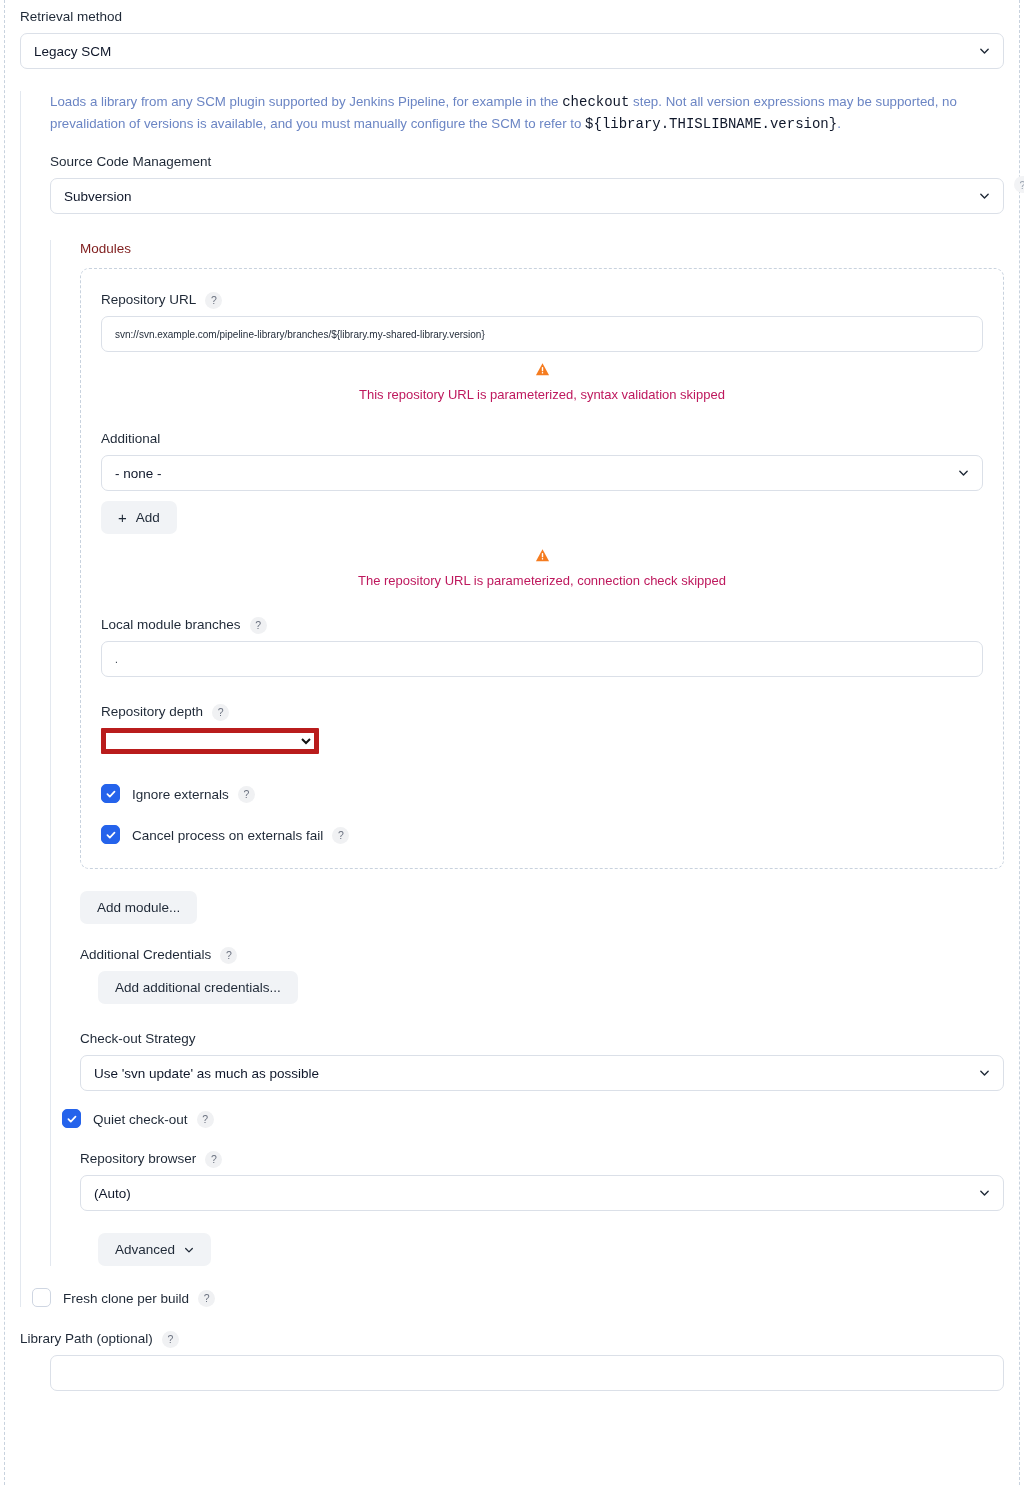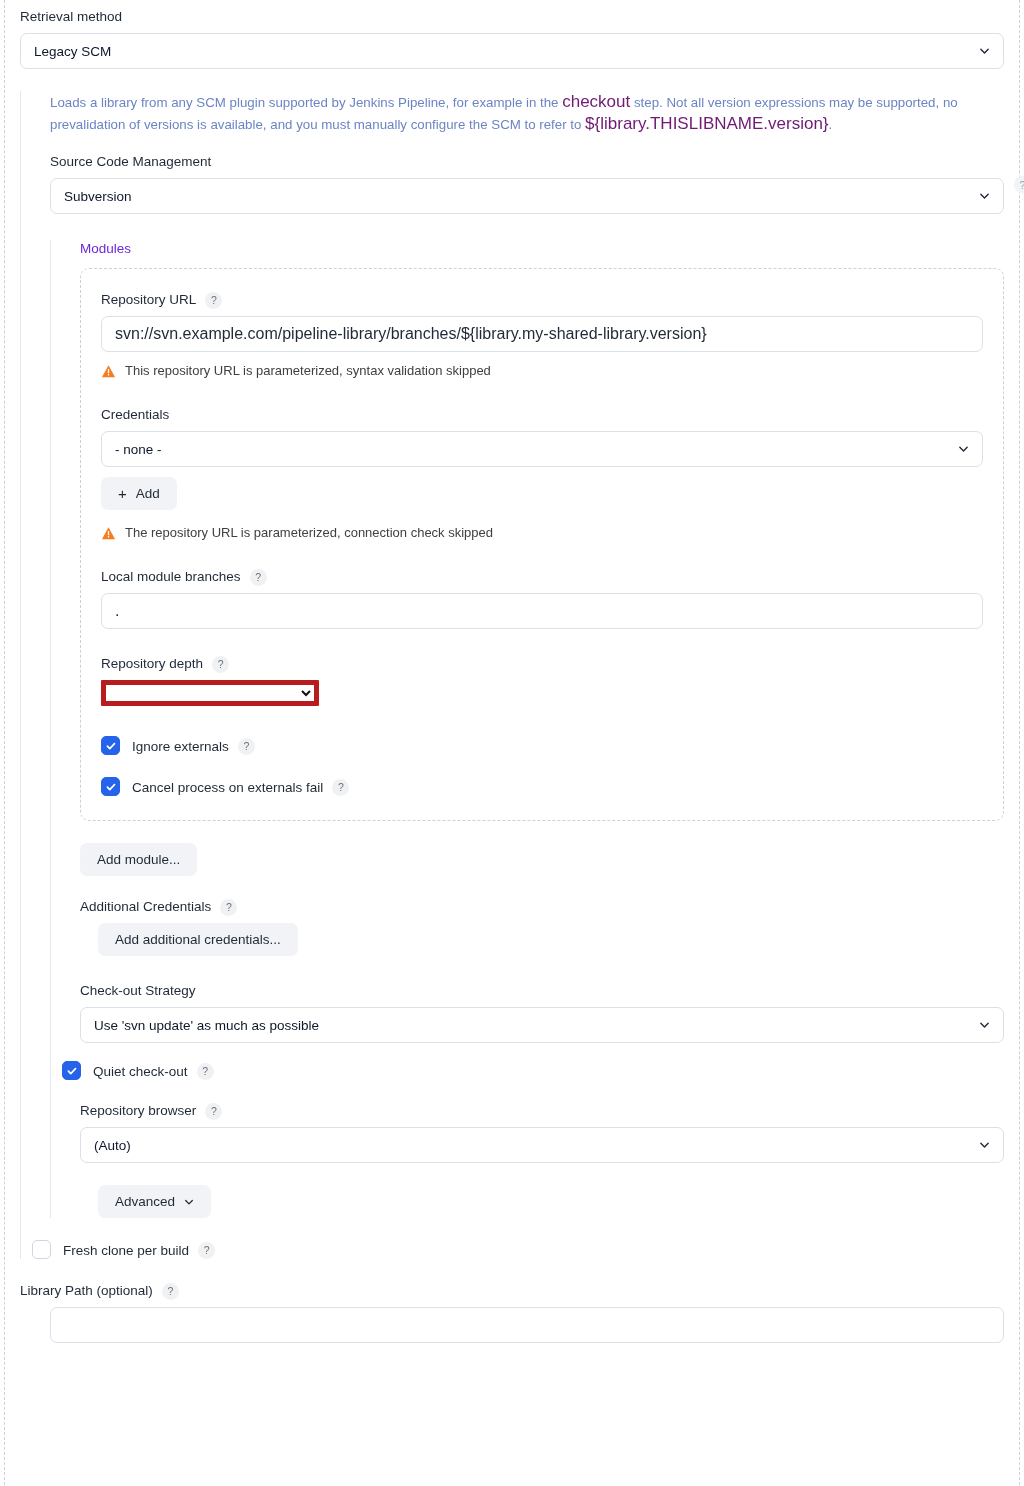--- a/index.html
+++ b/index.html
@@ -42,21 +42,21 @@
     font-size: 13.5px;
     color: #1f2937;
     line-height: 18px;
     margin-bottom: 7px;
     display: flex;
     align-items: center;
     gap: 9px;
   }
   .section-label {
     font-size: 13.5px;
-    color: #6d28d9;
+    color: #7f1d1d;
     line-height: 18px;
     margin-bottom: 10px;
     display: flex;
     align-items: center;
     gap: 9px;
   }
 
   
   .help-badge {
     display: inline-flex;
@@ -102,21 +102,21 @@
   
   .jk-input {
     width: 100%;
     height: 36px;
     border: 1px solid #dbe0e8;
     border-radius: 7px;
     background: #fff;
     box-sizing: border-box;
     padding: 0 13px;
     font-family: "Liberation Sans", sans-serif;
-    font-size: 16px;
+    font-size: 10px;
     color: #1f2937;
     outline: none;
   }
 
   
   .native-select {
     width: 218px;
     height: 22px;
     font-family: "Liberation Sans", sans-serif;
     font-size: 13px;
@@ -153,36 +153,37 @@
     width: 10px;
     height: 10px;
     display: block;
   }
 
   
   .warn {
     display: flex;
     align-items: center;
     gap: 9px;
-    color: #404040;
+    color: #be185d;
     font-size: 13px;
     line-height: 18px;
+    flex-direction: column;
   }
   .warn svg { flex: none; display: block; }
 
   
   .desc-blue {
     color: #6b85c4;
     font-size: 13.3px;
     line-height: 21px;
   }
   .desc-blue code {
-    font-family: Liberation Sans, sans-serif;
-    font-size: 17px;
-    color: #701a75;
+    font-family: Liberation Mono, monospace;
+    font-size: 14px;
+    color: #0f172a;
   }
   .desc-indent {
     border-left: 2px solid #dfe4ec;
     padding-left: 22px;
     color: #6b85c4;
     font-size: 13.3px;
     line-height: 21px;
   }
 
   
@@ -298,21 +299,21 @@
         <div class="warn mb-26">
           <svg width="15" height="15" viewBox="0 0 16 16">
             <path d="M8 1.4 L15 14 L1 14 Z" fill="#f57c20"></path>
             <rect x="7.25" y="5.4" width="1.5" height="4.4" fill="#fff" rx="0.6"></rect>
             <rect x="7.25" y="10.7" width="1.5" height="1.6" fill="#fff" rx="0.6"></rect>
           </svg>
           <span>This repository URL is parameterized, syntax validation skipped</span>
         </div>
 
         
-        <div class="field-label">Credentials</div>
+        <div class="field-label">Additional</div>
         <div class="jk-select mb-10">
           <span>- none -</span>
           <svg class="chev" viewBox="0 0 12 12">
             <path d="M2 4.2 L6 8.2 L10 4.2" stroke="#1f2937" stroke-width="1.5" fill="none" stroke-linecap="round" stroke-linejoin="round"></path>
           </svg>
         </div>
         <button class="jk-btn mb-14">
           <span class="plus">+</span>
           <span>Add</span>
         </button>

